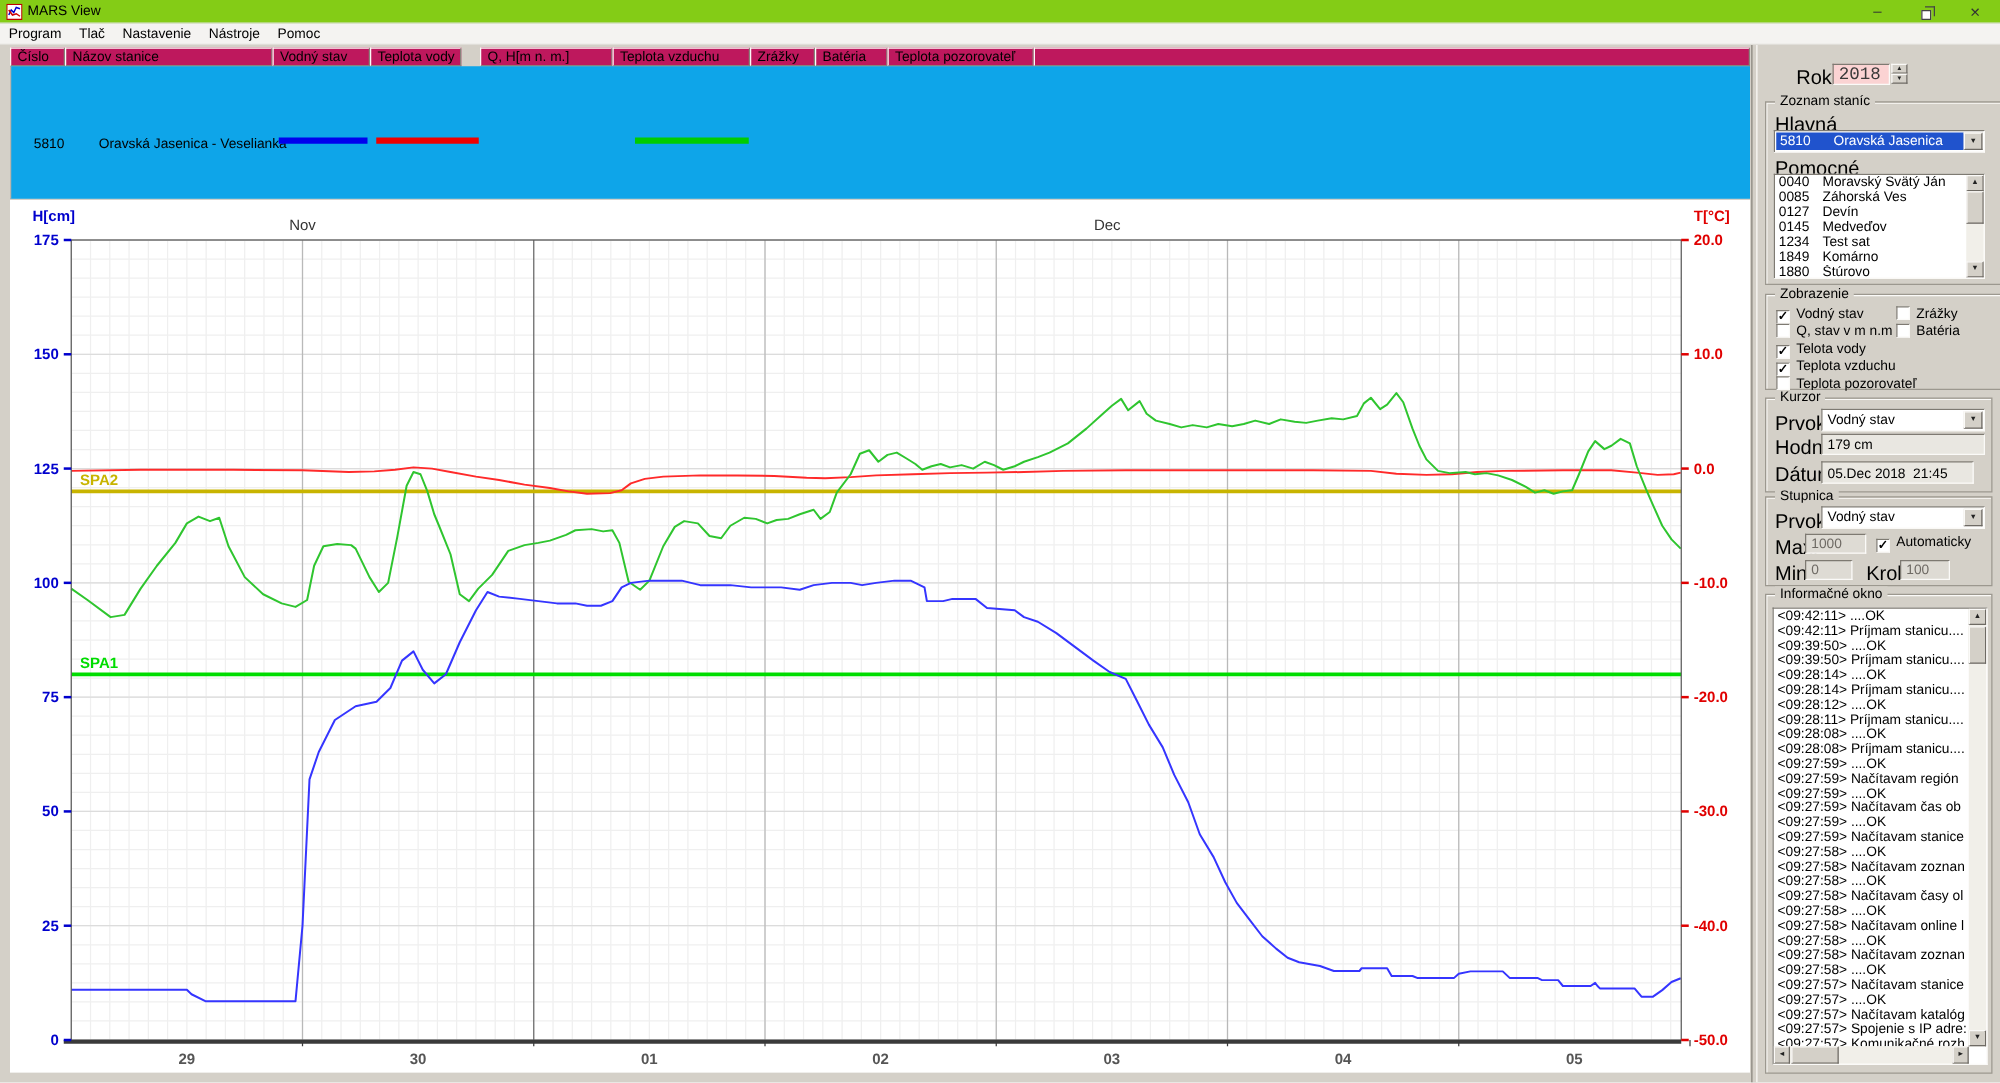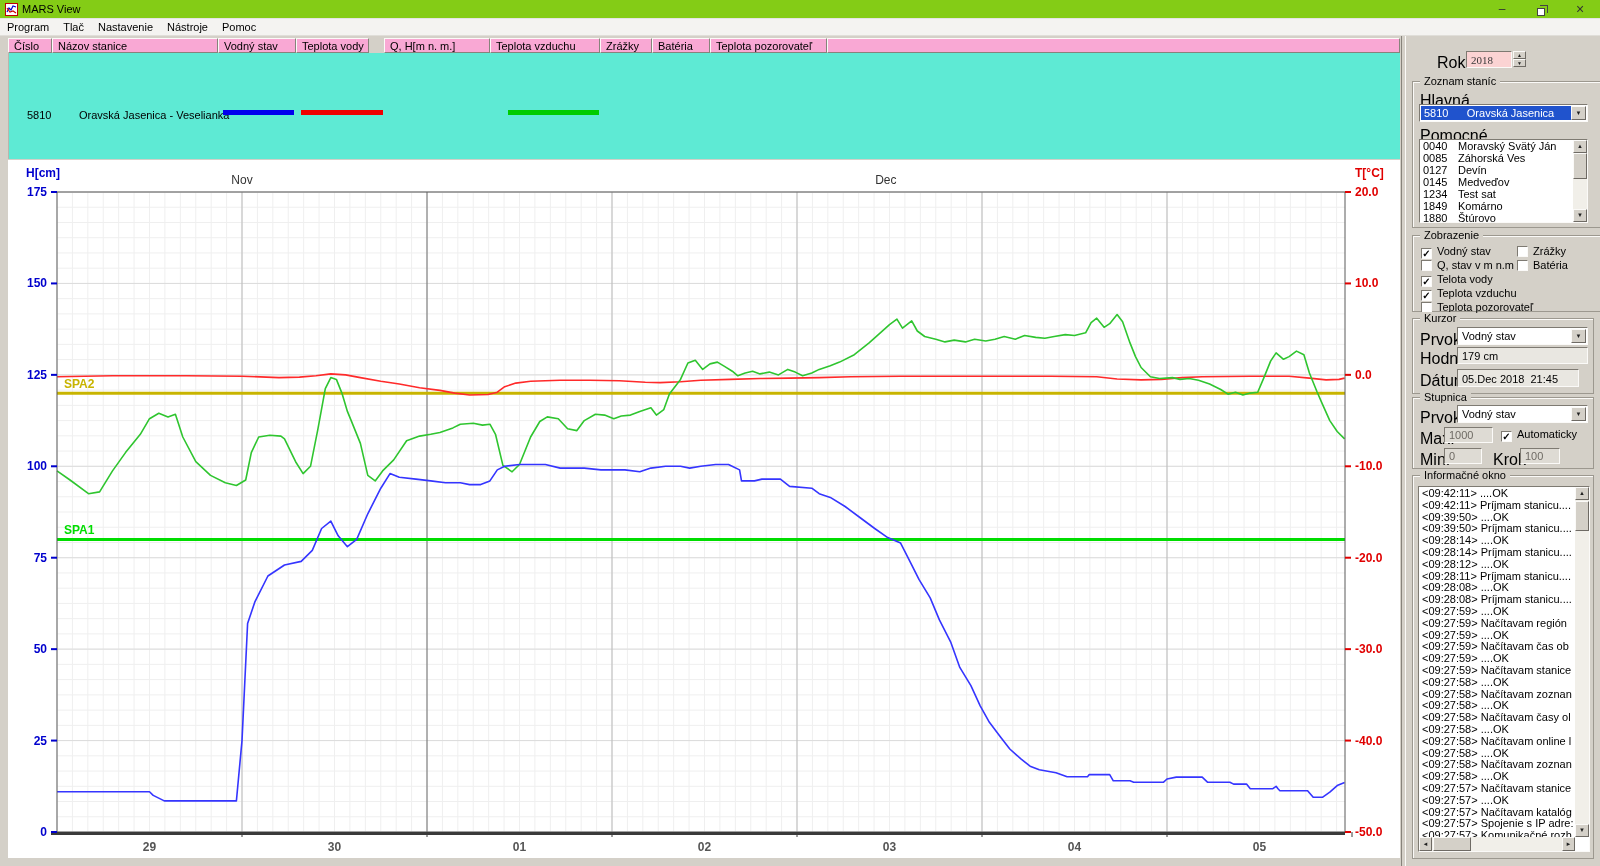--- a/index.html
+++ b/index.html
@@ -10,34 +10,34 @@
 .titlebar{left:0;top:0;width:1600px;height:19px;background:#84cc16;border-bottom:1px solid #e4e4e4}
 .title-text{left:22px;top:3px;font-size:11px}
 .appicon{left:5px;top:3px;width:13px;height:13px}
 .winbtn{top:0;width:30px;height:19px;text-align:center;line-height:18px;color:#333;font-size:12px;cursor:default}
 .restore-box{display:inline-block;width:8px;height:8px;border:1px solid #444;position:relative;top:3px;background:#fff}
 .restore-box .r2{position:absolute;left:2px;top:-4px;width:8px;height:8px;border:1px solid #444;border-bottom:none;border-left:none}
 
 .menubar{left:0;top:19px;width:1600px;height:17px;background:#f4f3f1;border-bottom:1px solid #e0ded9}
 .menu-item{display:inline-block;padding:2px 7px 0 7px;font-size:11px}
 
-.hdr-cell{top:38px;height:15px;background:#f9a8d4;border:1px solid;border-color:#fbfaf8 #87837b #87837b #fbfaf8;padding:1px 0 0 5px;font-size:11px;overflow:hidden;white-space:nowrap}
-.yellow-area{left:8px;top:53px;width:1392px;height:106px;background:#5eead4;border-left:1px solid #b9b5ad}
+.hdr-cell{top:38px;height:15px;background:#be185d;border:1px solid;border-color:#fbfaf8 #87837b #87837b #fbfaf8;padding:1px 0 0 5px;font-size:11px;overflow:hidden;white-space:nowrap}
+.yellow-area{left:8px;top:53px;width:1392px;height:106px;background:#0ea5e9;border-left:1px solid #b9b5ad}
 .row-num{left:18px;top:56px}
 .row-name{left:70px;top:56px}
 .legend-bar{top:57px;height:5px}
 
 #chart{left:8px;top:160px;background:#fff}
 
 .divider{left:1401px;top:36px;width:5px;height:830px;background:#d4d0c8;border-left:1px solid #87837b;border-right:1px solid #fbfaf8}
 .grp{border:1px solid #9c988f;box-shadow:1px 1px 0 #fbfaf8 inset}
 .grp-title{position:absolute;top:-7px;left:7px;background:#d4d0c8;padding:0 4px;font-size:11px}
 .sunken2{border:1px solid;border-color:#7e7a72 #fbfaf8 #fbfaf8 #7e7a72;background:#e9e7e1}
 .dis-field{border:1px solid;border-color:#7e7a72 #fbfaf8 #fbfaf8 #7e7a72;background:#dedbd4;color:#6e6a64;padding:1px 0 0 4px}
-.rok-input{background:#fbd3d3;border:1px solid;border-color:#7e7a72 #fbfaf8 #fbfaf8 #7e7a72;padding:1px 0 0 4px;font-size:11px;width:46px;height:17px;font-family:Liberation Serif, serif;color:#3a3a3a}
+.rok-input{background:#fbd3d3;border:1px solid;border-color:#7e7a72 #fbfaf8 #fbfaf8 #7e7a72;padding:1px 0 0 4px;font-size:14px;width:46px;height:17px;font-family:Liberation Mono, monospace;color:#3a3a3a}
 .spin{width:13px;height:17px}
 .spin .sp{position:absolute;left:0;width:13px;height:8px;background:#d4d0c8;border:1px solid;border-color:#fbfaf8 #6e6a64 #6e6a64 #fbfaf8;font-size:5px;line-height:7px;text-align:center;color:#222}
 .combo{background:#fff;border:1px solid;border-color:#7e7a72 #fbfaf8 #fbfaf8 #7e7a72}
 .combo .sel{position:absolute;left:1px;top:1px;right:16px;bottom:1px;padding:1px 0 0 3px;white-space:pre;overflow:hidden}
 .combo .sel.hl{background:#2053cd;color:#fff}
 .dbtn{position:absolute;right:1px;top:1px;bottom:1px;width:15px;background:#d4d0c8;border:1px solid;border-color:#fbfaf8 #6e6a64 #6e6a64 #fbfaf8;font-size:6px;text-align:center;line-height:13px;color:#222}
 .listbox{background:#fff;border:1px solid;border-color:#7e7a72 #fbfaf8 #fbfaf8 #7e7a72;overflow:hidden}
 .lb-row{height:12px;line-height:12px;white-space:nowrap;overflow:hidden}
 .lb-row .code{display:inline-block;width:38px;padding-left:3px}
 .lb-row .nm{display:inline-block}

